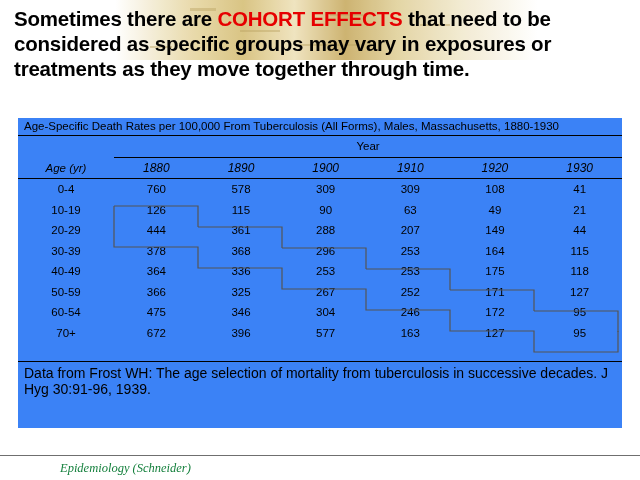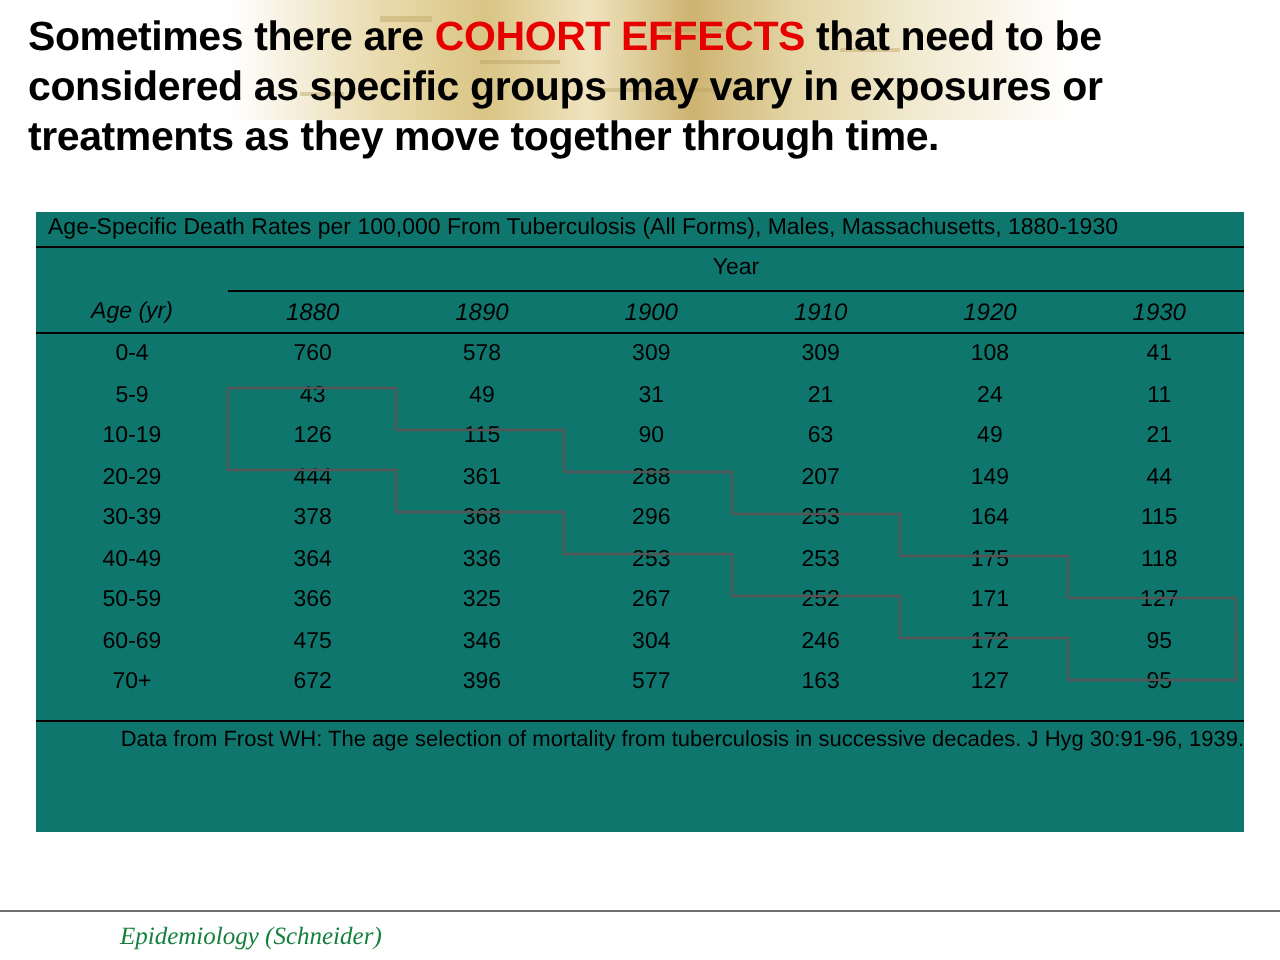--- a/index.html
+++ b/index.html
@@ -48,24 +48,24 @@
     letter-spacing: -0.2px;
   }
   #headline .hl-red {
     color: #e60000;
   }
 
   
   #panel {
     position: absolute;
     left: 18px;
-    top: 106px;
+    top: 118px;
     width: 604px;
     height: 310px;
-    background: #0f766e;
+    background: #3b82f6;
   }
 
   #table-title {
     font-size: 11.5px;
     color: #000000;
     padding: 2px 0 3px 6px;
     border-bottom: 1.4px solid #000000;
   }
 
   table.rates {
@@ -108,26 +108,25 @@
 
   
   #cohort-overlay {
     position: absolute;
     left: 0; top: 0;
     width: 604px; height: 310px;
     pointer-events: none;
   }
 
   #table-footnote {
-    font-size: 11px;
+    font-size: 14px;
     color: #000;
     border-top: 1.4px solid #000;
     padding: 3px 0 0 6px;
-    margin-top: 8px;
-    text-align: right;
+    margin-top: 18px;
   }
 
   
   #footer-rule {
     position: absolute;
     left: 0;
     bottom: 24px;
     width: 640px;
     height: 1px;
     background: #6f6f6f;
@@ -191,29 +190,20 @@
         <tr>
           <td class="agecell">0-4</td>
           <td class="bold">760</td>
           <td>578</td>
           <td>309</td>
           <td>309</td>
           <td>108</td>
           <td>41</td>
         </tr>
         <tr>
-          <td class="agecell">5-9</td>
-          <td class="bold">43</td>
-          <td>49</td>
-          <td>31</td>
-          <td>21</td>
-          <td>24</td>
-          <td>11</td>
-        </tr>
-        <tr>
           <td class="agecell">10-19</td>
           <td>126</td>
           <td class="bold">115</td>
           <td>90</td>
           <td>63</td>
           <td>49</td>
           <td>21</td>
         </tr>
         <tr>
           <td class="agecell">20-29</td>
@@ -245,21 +235,21 @@
         <tr>
           <td class="agecell">50-59</td>
           <td>366</td>
           <td>325</td>
           <td>267</td>
           <td>252</td>
           <td>171</td>
           <td class="bold">127</td>
         </tr>
         <tr>
-          <td class="agecell">60-69</td>
+          <td class="agecell">60-54</td>
           <td>475</td>
           <td>346</td>
           <td>304</td>
           <td>246</td>
           <td>172</td>
           <td>95</td>
         </tr>
         <tr>
           <td class="agecell">70+</td>
           <td>672</td>

